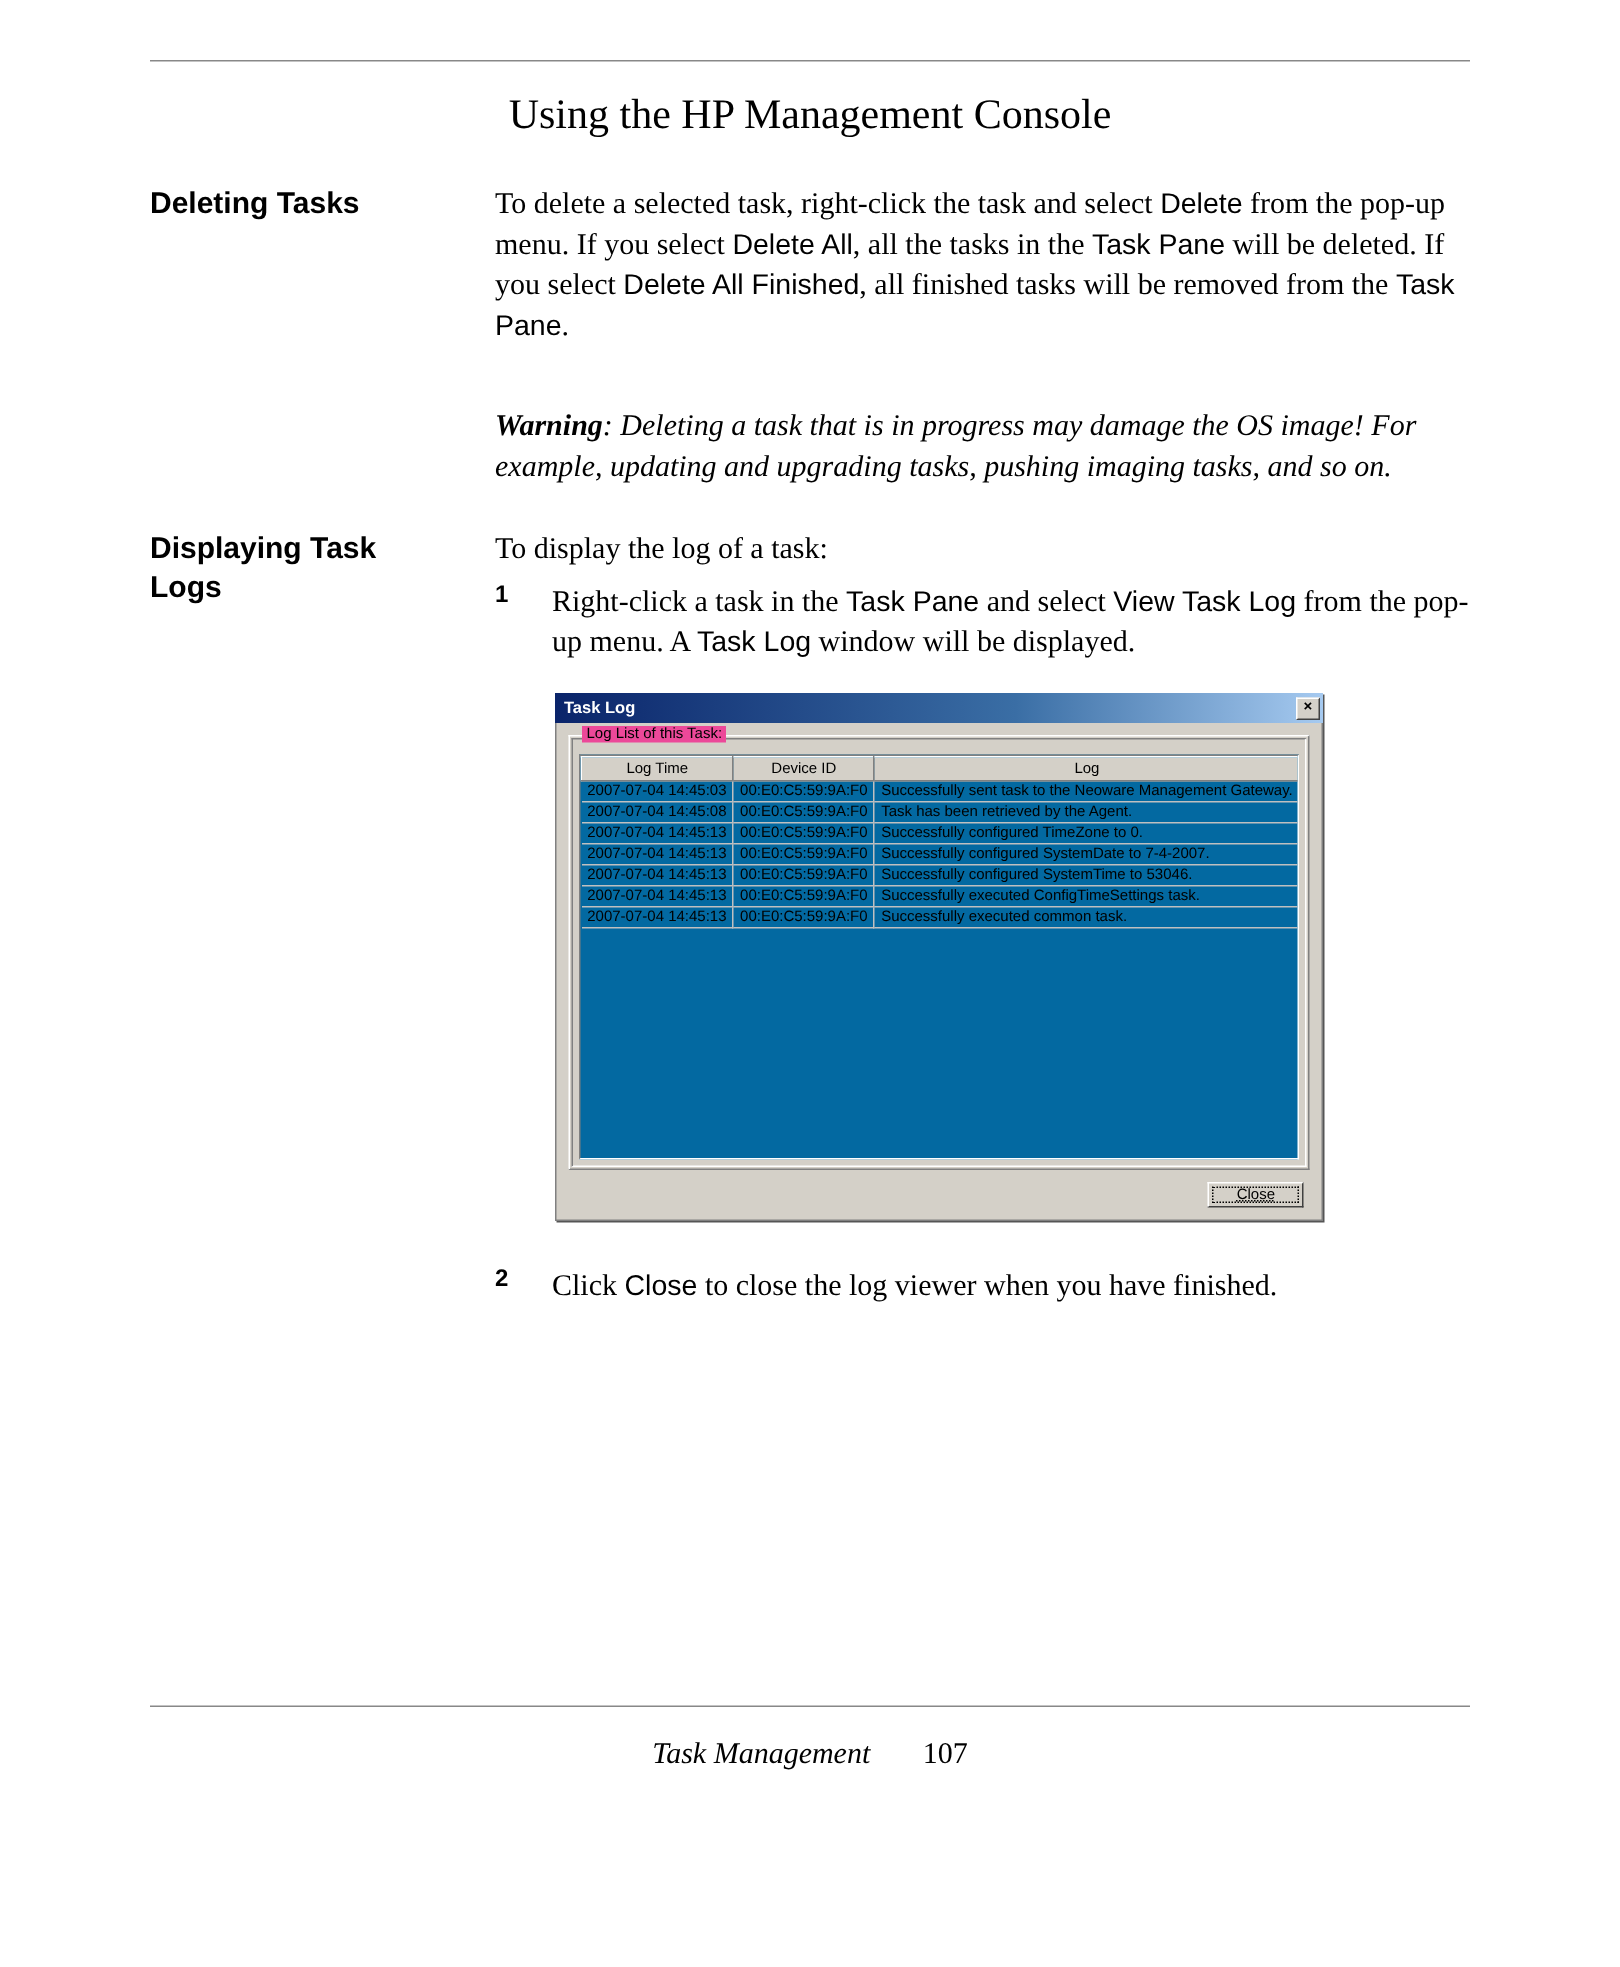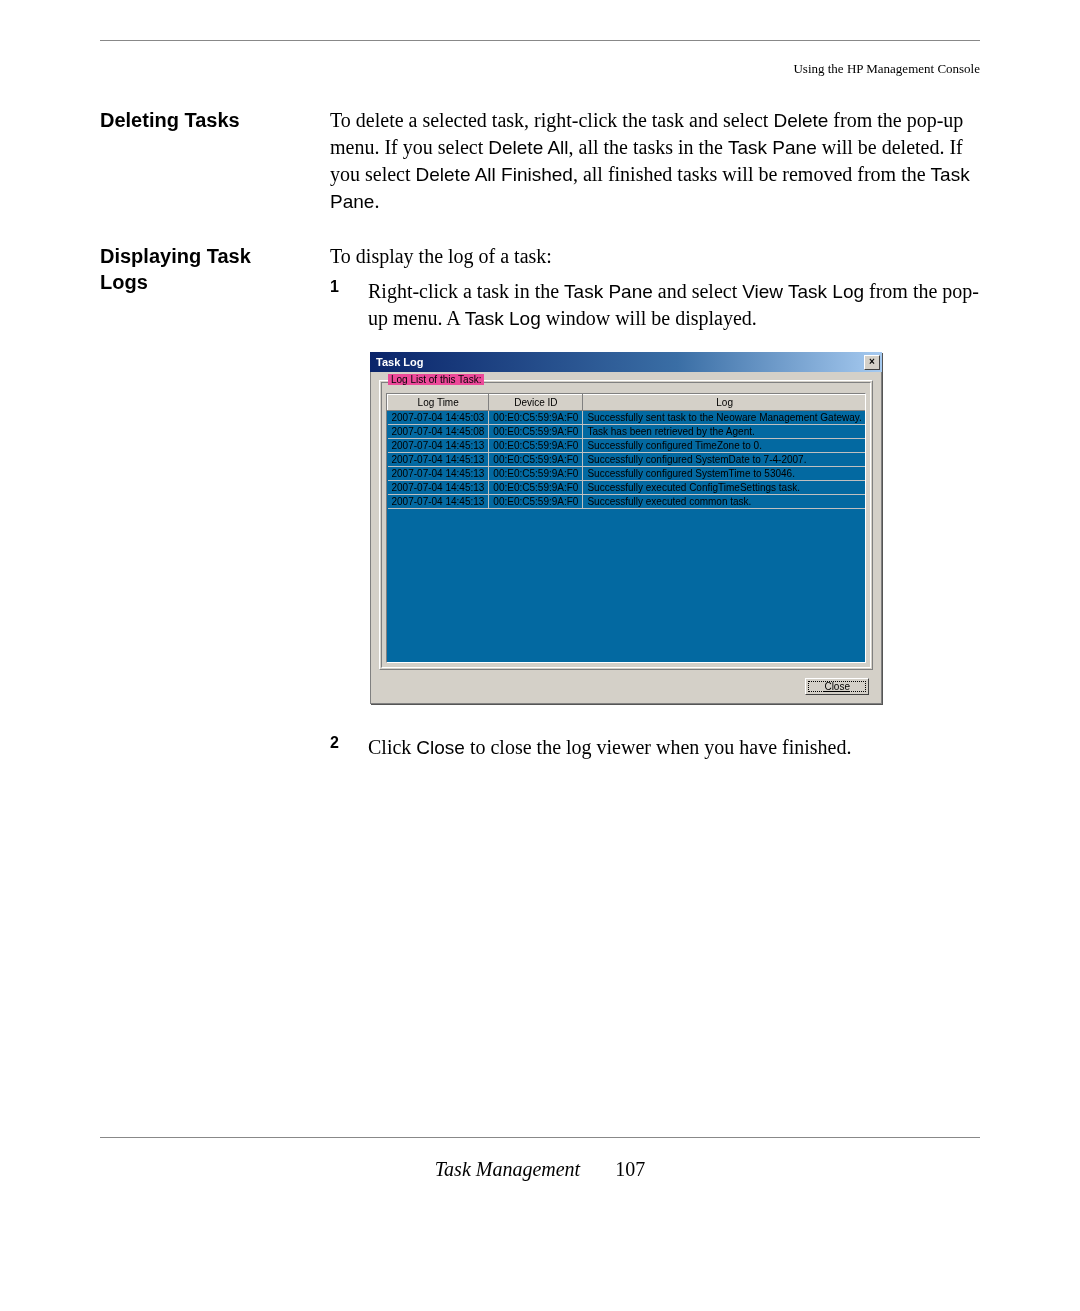--- a/index.html
+++ b/index.html
@@ -15,23 +15,23 @@
     position: relative;
     box-sizing: border-box;
     padding: 40px 100px 0 100px;
   }
   .rule {
     border: none;
     border-top: 1px solid #888;
     margin: 0;
   }
   .header-area {
-    text-align: right;
+    text-align: center;
     padding: 20px 0 30px 0;
-    font-size: 13px;
+    font-size: 28px;
   }
   .columns {
     display: flex;
     gap: 30px;
   }
   .left-col {
     flex: 0 0 200px;
   }
   .right-col {
     flex: 1;
@@ -210,20 +210,23 @@
   <hr class="rule">
   <div class="header-area">Using the HP Management Console</div>
 
   <div class="columns">
     <div class="left-col">
       <div class="side-heading">Deleting Tasks</div>
     </div>
     <div class="right-col">
       <div class="body-text">
         <span>To delete a selected task, right-click the task and select </span><span class="ui-font">Delete</span><span> from the pop-up menu. If you select </span><span class="ui-font">Delete All</span><span>, all the tasks in the </span><span class="ui-font">Task Pane</span><span> will be deleted. If you select </span><span class="ui-font">Delete All Finished</span><span>, all finished tasks will be removed from the </span><span class="ui-font">Task Pane</span><span>.</span>
+      </div>
+      <div class="warning-text">
+        <span class="warning-label">Warning</span><span>: Deleting a task that is in progress may damage the OS image! For example, updating and upgrading tasks, pushing imaging tasks, and so on.</span>
       </div>
     </div>
   </div>
 
   <div class="columns section-gap">
     <div class="left-col">
       <div class="side-heading">Displaying Task Logs</div>
     </div>
     <div class="right-col">
       <div class="body-text">To display the log of a task:</div>

